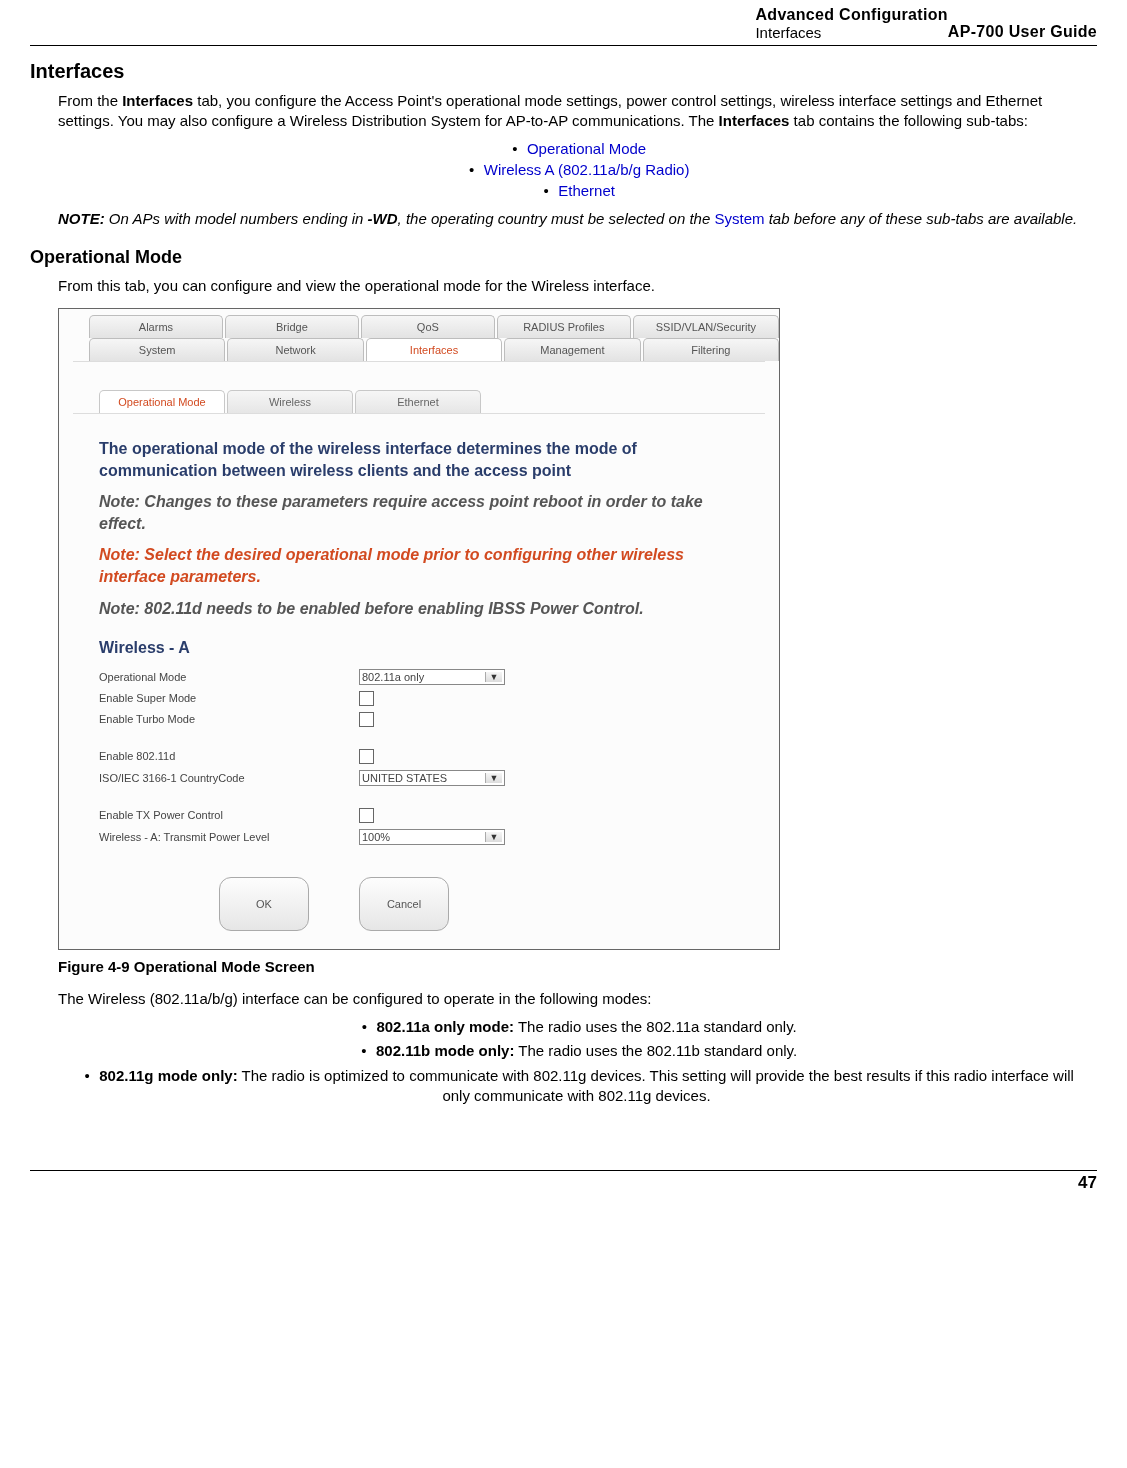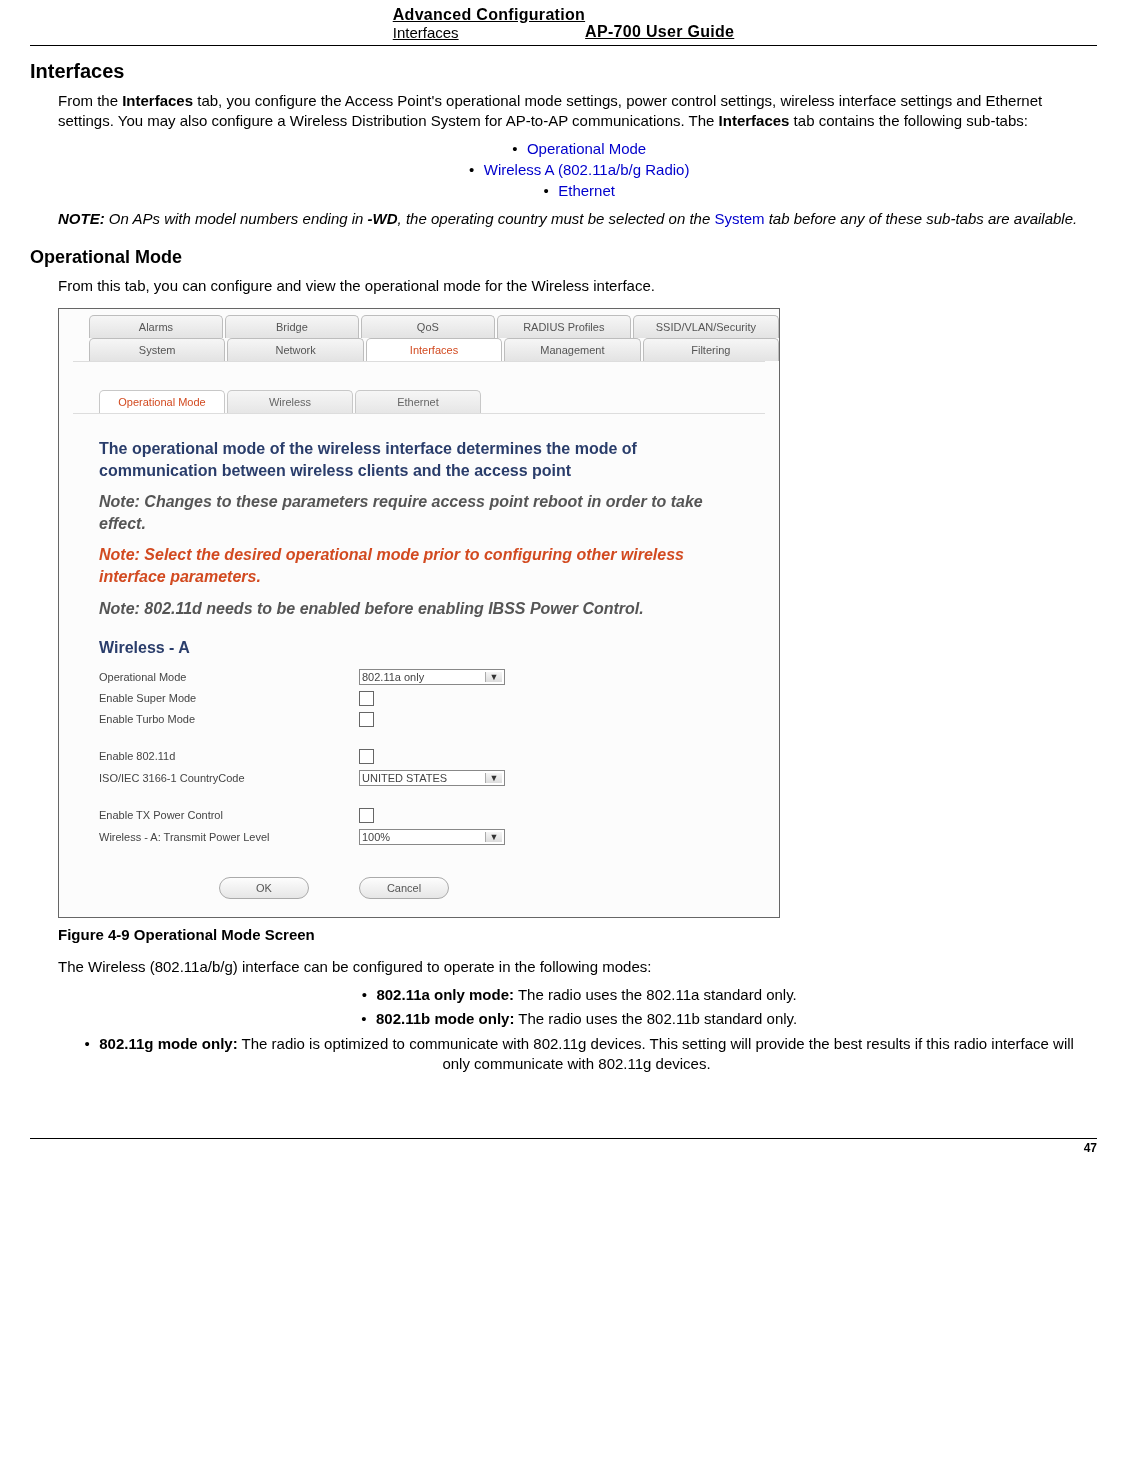--- a/index.html
+++ b/index.html
@@ -8,25 +8,24 @@
     font-size: 15px;
     color: #000;
     width: 1127px;
     background: #fff;
   }
   .page {
     padding: 6px 30px 20px 30px;
   }
   .header-row {
     display: flex;
-    justify-content: center;
+    justify-content: flex-end;
     align-items: flex-end;
     border-bottom: 1px solid #000;
     padding-bottom: 4px;
-    text-decoration: underline;
   }
   .header-left-top {
     font-weight: bold;
     font-size: 16px;
     letter-spacing: 0.3px;
   }
   .header-left-bottom {
     font-size: 15px;
   }
   .header-right {
@@ -209,41 +208,41 @@
     background: #fff;
   }
   .button-row {
     display: flex;
     gap: 50px;
     padding: 26px 0 0 120px;
   }
   .btn {
     width: 88px;
     text-align: center;
-    padding: 4px 0;
+    padding: 20px 0;
     border: 1px solid #aaa;
     border-radius: 12px;
     background: linear-gradient(#fdfdfd,#e6e6e6);
     font-size: 11px;
     color: #555;
   }
   .fig-caption {
     font-weight: bold;
     margin: 8px 0 14px 0;
   }
   .mode-list .bullet-item {
     margin: 4px 4px;
     line-height: 1.35;
   }
   .footer {
     border-top: 1px solid #000;
     margin: 36px 30px 0 30px;
     text-align: right;
     font-weight: bold;
-    font-size: 12px;
+    font-size: 17px;
     padding-top: 2px;
   }
   .bold { font-weight: bold; }
 </style>
 </head>
 <body>
 
 <div class="page">
 
   <div class="header-row">

